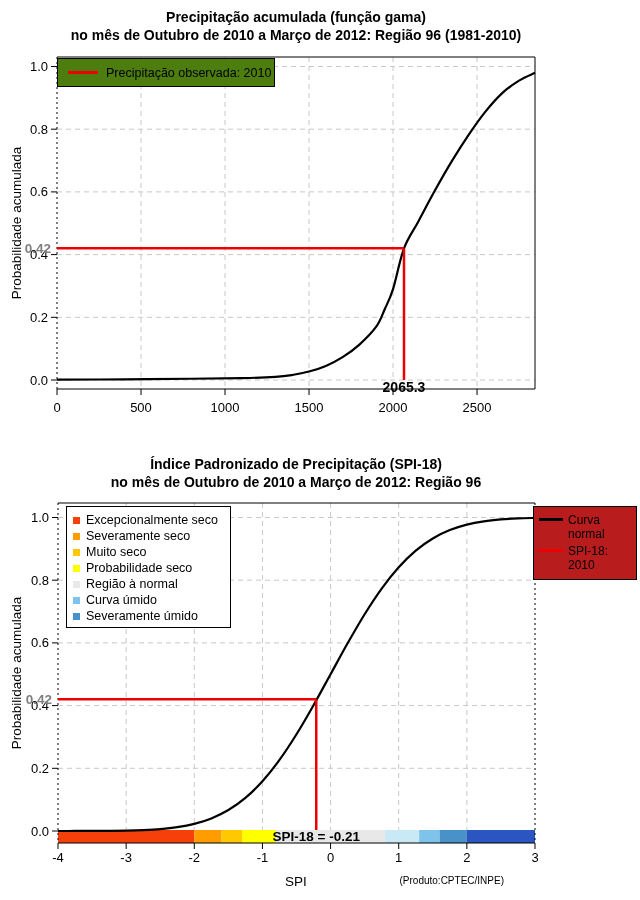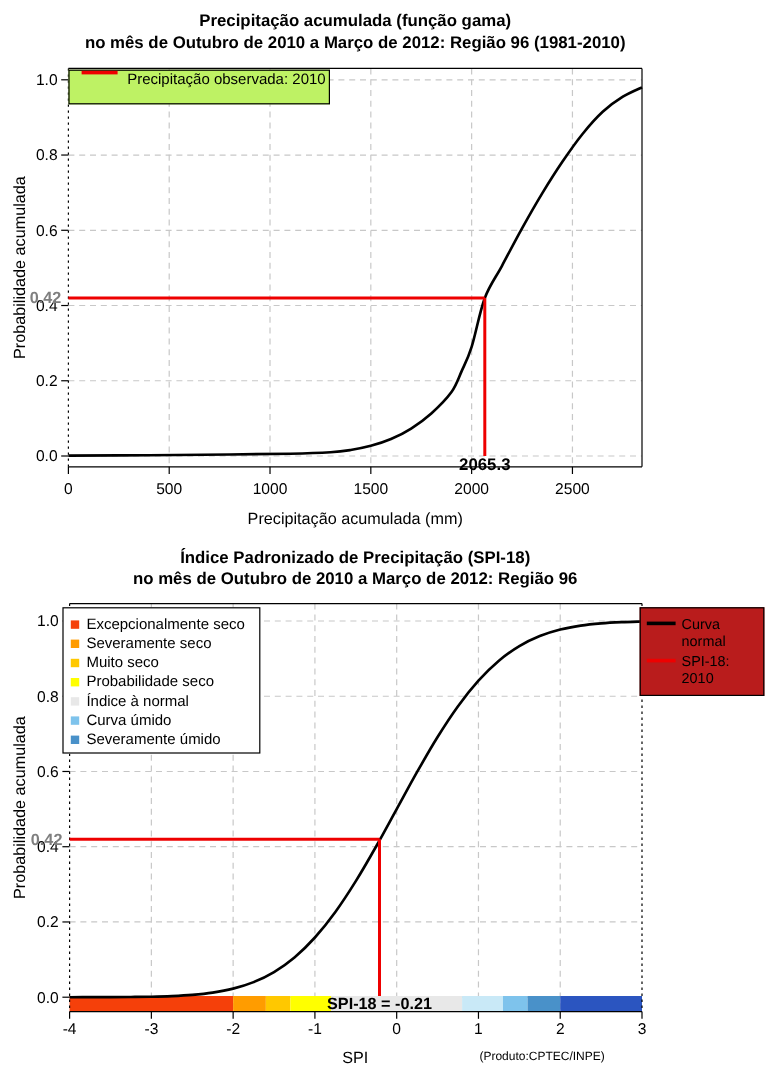--- a/index.html
+++ b/index.html
@@ -2,24 +2,24 @@
 <html><head>
 <meta charset="utf-8">
 <style>
   html,body{margin:0;padding:0}
   body{width:640px;height:900px;background:#fff;font-family:"Liberation Sans",sans-serif;position:relative;overflow:hidden;color:#000}
   #stage{position:absolute;left:0;top:0;width:640px;height:900px}
   svg{position:absolute;left:0;top:0}
   .title{position:absolute;left:0;width:592px;text-align:center;font-weight:bold;font-size:14px;line-height:18px}
   .xlab{position:absolute;left:0;width:592px;text-align:center;font-size:13.5px}
   .ylab{position:absolute;white-space:nowrap;font-size:13.5px}
-  #legend1{position:absolute;left:57px;top:58px;width:218px;height:29px;border:1px solid #000;background:#bef264;display:flex;align-items:flex-start;padding-left:10px;box-sizing:border-box;gap:8px}
+  #legend1{position:absolute;left:57px;top:58px;width:218px;height:29px;border:1px solid #000;background:#4d7c0f;display:flex;align-items:center;padding-left:10px;box-sizing:border-box;gap:8px}
   .lsample{display:inline-block;width:30px;height:3px;flex:none}
   .ltext{font-size:12.5px;white-space:nowrap}
-  #legend2{position:absolute;left:52px;top:506px;width:165px;border:1px solid #000;background:#fff;box-sizing:border-box;padding:5px 0 3px 6px}
+  #legend2{position:absolute;left:66px;top:506px;width:165px;border:1px solid #000;background:#fff;box-sizing:border-box;padding:5px 0 3px 6px}
   .l2row{display:flex;align-items:center;gap:6px;height:16px}
   .swatch{width:7px;height:7px;flex:none}
   .l2text{font-size:12.5px;white-space:nowrap}
   #legend3{position:absolute;left:533px;top:506px;width:104px;border:1px solid #000;background:#b91c1c;box-sizing:border-box;padding:6px 2px 4px 5px}
   .l3row{display:flex;gap:5px;margin-bottom:3px}
   .l3row .lsample{width:24px;height:3px;margin-top:5px}
   .l3row .ltext{font-size:12px;line-height:14px;white-space:normal}
   #credit{position:absolute;font-size:10px;top:875px;right:136px;white-space:nowrap}
 </style>
 </head>
@@ -130,21 +130,20 @@
       <text x="52" y="703.83" font-size="13.5" text-anchor="end" fill="#7F7F7F" font-family="&quot;Liberation Sans&quot;,sans-serif" font-weight="bold">0.42</text>
       <text x="316.2614285714286" y="840.5" font-size="13.5" text-anchor="middle" fill="#000" font-family="&quot;Liberation Sans&quot;,sans-serif" font-weight="bold">SPI-18 = -0.21</text>
     </svg>
 
   <div class="title" style="top:8px">
     <div>Precipitação acumulada (função gama)</div>
     <div>no mês de Outubro de 2010 a Março de 2012: Região 96 (1981-2010)</div>
   </div>
 
   <div class="ylab" style="left:16px;top:223px;transform:translate(-50%,-50%) rotate(-90deg)">Probabilidade acumulada</div>
-  <div class="xlab" style="top:425px">Precipitação acumulada (mm)</div>
 
   <div id="legend1">
     <span class="lsample" id="l1s" style="background: rgb(238, 0, 0);"></span>
     <span class="ltext">Precipitação observada: 2010</span>
   </div>
 
   <div class="title" style="top:455px">
     <div>Índice Padronizado de Precipitação (SPI-18)</div>
     <div>no mês de Outubro de 2010 a Março de 2012: Região 96</div>
   </div>
@@ -164,21 +163,21 @@
       <div class="l2row">
         <span class="swatch" style="background: rgb(255, 200, 0);"></span>
         <span class="l2text">Muito seco</span>
       </div>
       <div class="l2row">
         <span class="swatch" style="background: rgb(255, 255, 0);"></span>
         <span class="l2text">Probabilidade seco</span>
       </div>
       <div class="l2row">
         <span class="swatch" style="background: rgb(232, 232, 232);"></span>
-        <span class="l2text">Índice à normal</span>
+        <span class="l2text">Região à normal</span>
       </div>
       <div class="l2row">
         <span class="swatch" style="background: rgb(126, 195, 236);"></span>
         <span class="l2text">Curva úmido</span>
       </div>
       <div class="l2row">
         <span class="swatch" style="background: rgb(73, 145, 201);"></span>
         <span class="l2text">Severamente úmido</span>
       </div>
     </div>

